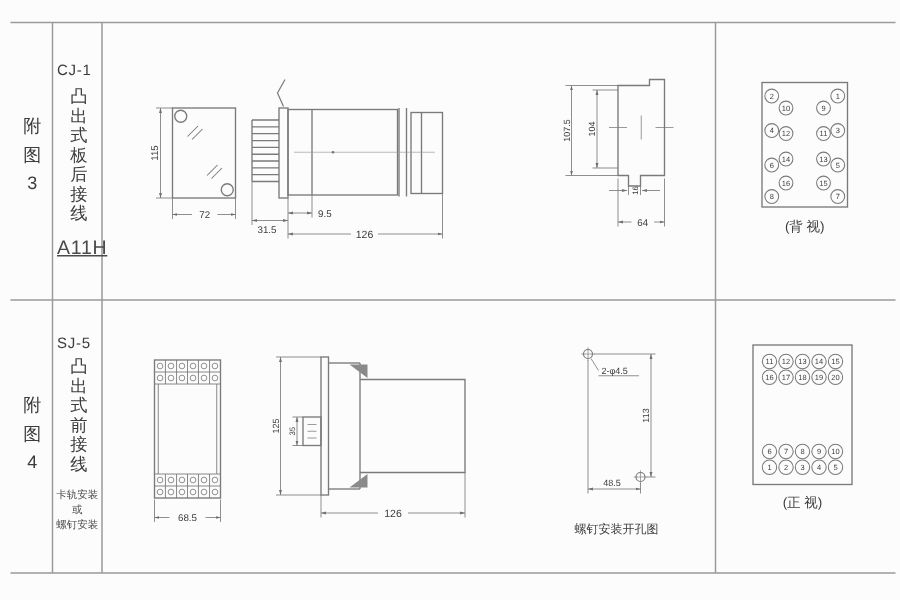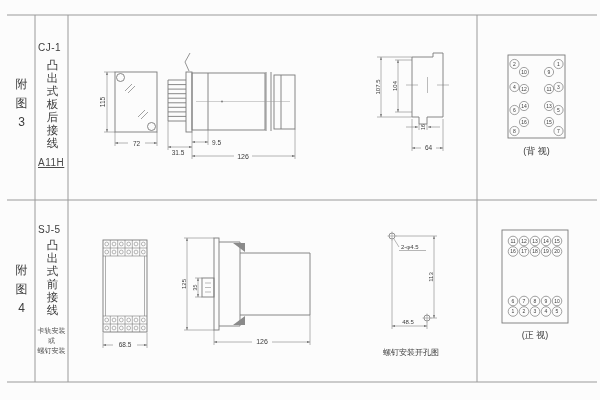--- a/index.html
+++ b/index.html
@@ -13,21 +13,21 @@
     position:absolute;display:flex;flex-direction:column;align-items:center;
     color:#3c3c3c;
   }
   .vstack span{font-size:11.5px;line-height:1;display:block;}
   .figlabel span{font-size:12px;margin-bottom:7px;}
   .model{
     position:absolute;font-size:10px;color:#3c3c3c;
     letter-spacing:0.5px;
   }
   .code{
-    position:absolute;font-size:10px;text-align:left;color:#4a4a4a;
+    position:absolute;font-size:13px;text-align:left;color:#4a4a4a;
     letter-spacing:0.5px;
     text-decoration:underline;
   }
   .typechars span{margin-bottom:1.5px;}
   .mountnote{
     position:absolute;display:flex;flex-direction:column;align-items:center;
     color:#4a4a4a;
   }
   .mountnote span{font-size:7px;line-height:1.45;white-space:nowrap;}
   text{fill:#3c3c3c;}

